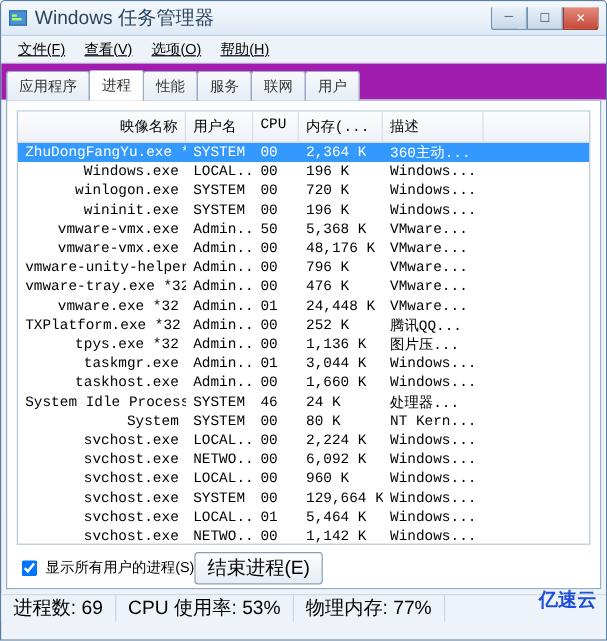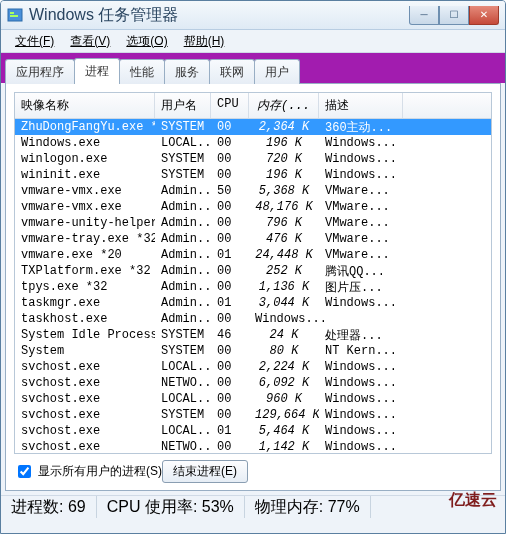--- a/index.html
+++ b/index.html
@@ -143,42 +143,42 @@
   background: #3399ff;
   color: #fff;
 }
 .row .cell {
   padding: 1px 6px;
   box-sizing: border-box;
   white-space: nowrap;
   overflow: hidden;
   text-overflow: clip;
 }
-.c-name { width: 140px; }
+.c-name { width: 140px; text-align: right; }
 .c-user { width: 56px; }
 .c-cpu  { width: 38px; text-align: left; }
-.c-mem  { width: 70px; text-align: center; font-style: italic; }
+.c-mem  { width: 70px; text-align: left; }
 .c-desc { width: 84px; }
 .bottom-row {
   display: flex;
   align-items: center;
   margin-top: 6px;
   font-family: "SimSun", sans-serif;
 }
 .checkbox-wrap {
   display: flex;
   align-items: center;
   gap: 4px;
 }
 .btn {
   padding: 2px 10px;
   border: 1px solid #8a9eb2;
   background: linear-gradient(#fdfdfe, #e6edf5);
   border-radius: 3px;
-  font-size: 12px;
+  font-size: 16px;
   font-family: "SimSun", sans-serif;
 }
 .statusbar {
   height: 22px;
   background: #eef3f9;
   border-top: 1px solid #d0dae6;
   display: flex;
   align-items: center;
   font-size: 16px;
   font-family: "SimSun", sans-serif;
@@ -187,21 +187,21 @@
   padding: 0 10px;
   border-right: 1px solid #c8d4e0;
   height: 100%;
   display: flex;
   align-items: center;
 }
 .watermark {
   position: absolute;
   right: 8px;
   bottom: 22px;
-  color: #7f1d1d;
+  color: #1d4ed8;
   font-size: 16px;
   font-weight: bold;
   pointer-events: none;
 }
 ::-webkit-scrollbar { width: 16px; }
 ::-webkit-scrollbar-track { background: #f0f0f0; }
 ::-webkit-scrollbar-thumb { background: #c8d4e0; border: 1px solid #aab8c8; }
 </style>
 </head>
 <body>
@@ -300,21 +300,21 @@
             <div class="cell c-desc">VMware...</div>
           </div>
           <div class="row">
             <div class="cell c-name">vmware-tray.exe *32</div>
             <div class="cell c-user">Admin..</div>
             <div class="cell c-cpu">00</div>
             <div class="cell c-mem">476 K</div>
             <div class="cell c-desc">VMware...</div>
           </div>
           <div class="row">
-            <div class="cell c-name">vmware.exe *20</div>
+            <div class="cell c-name">vmware.exe *32</div>
             <div class="cell c-user">Admin..</div>
             <div class="cell c-cpu">01</div>
             <div class="cell c-mem">24,448 K</div>
             <div class="cell c-desc">VMware...</div>
           </div>
           <div class="row">
             <div class="cell c-name">TXPlatform.exe *32</div>
             <div class="cell c-user">Admin..</div>
             <div class="cell c-cpu">00</div>
             <div class="cell c-mem">252 K</div>
@@ -331,20 +331,21 @@
             <div class="cell c-name">taskmgr.exe</div>
             <div class="cell c-user">Admin..</div>
             <div class="cell c-cpu">01</div>
             <div class="cell c-mem">3,044 K</div>
             <div class="cell c-desc">Windows...</div>
           </div>
           <div class="row">
             <div class="cell c-name">taskhost.exe</div>
             <div class="cell c-user">Admin..</div>
             <div class="cell c-cpu">00</div>
+            <div class="cell c-mem">1,660 K</div>
             <div class="cell c-desc">Windows...</div>
           </div>
           <div class="row">
             <div class="cell c-name">System Idle Process</div>
             <div class="cell c-user">SYSTEM</div>
             <div class="cell c-cpu">46</div>
             <div class="cell c-mem">24 K</div>
             <div class="cell c-desc">处理器...</div>
           </div>
           <div class="row">

